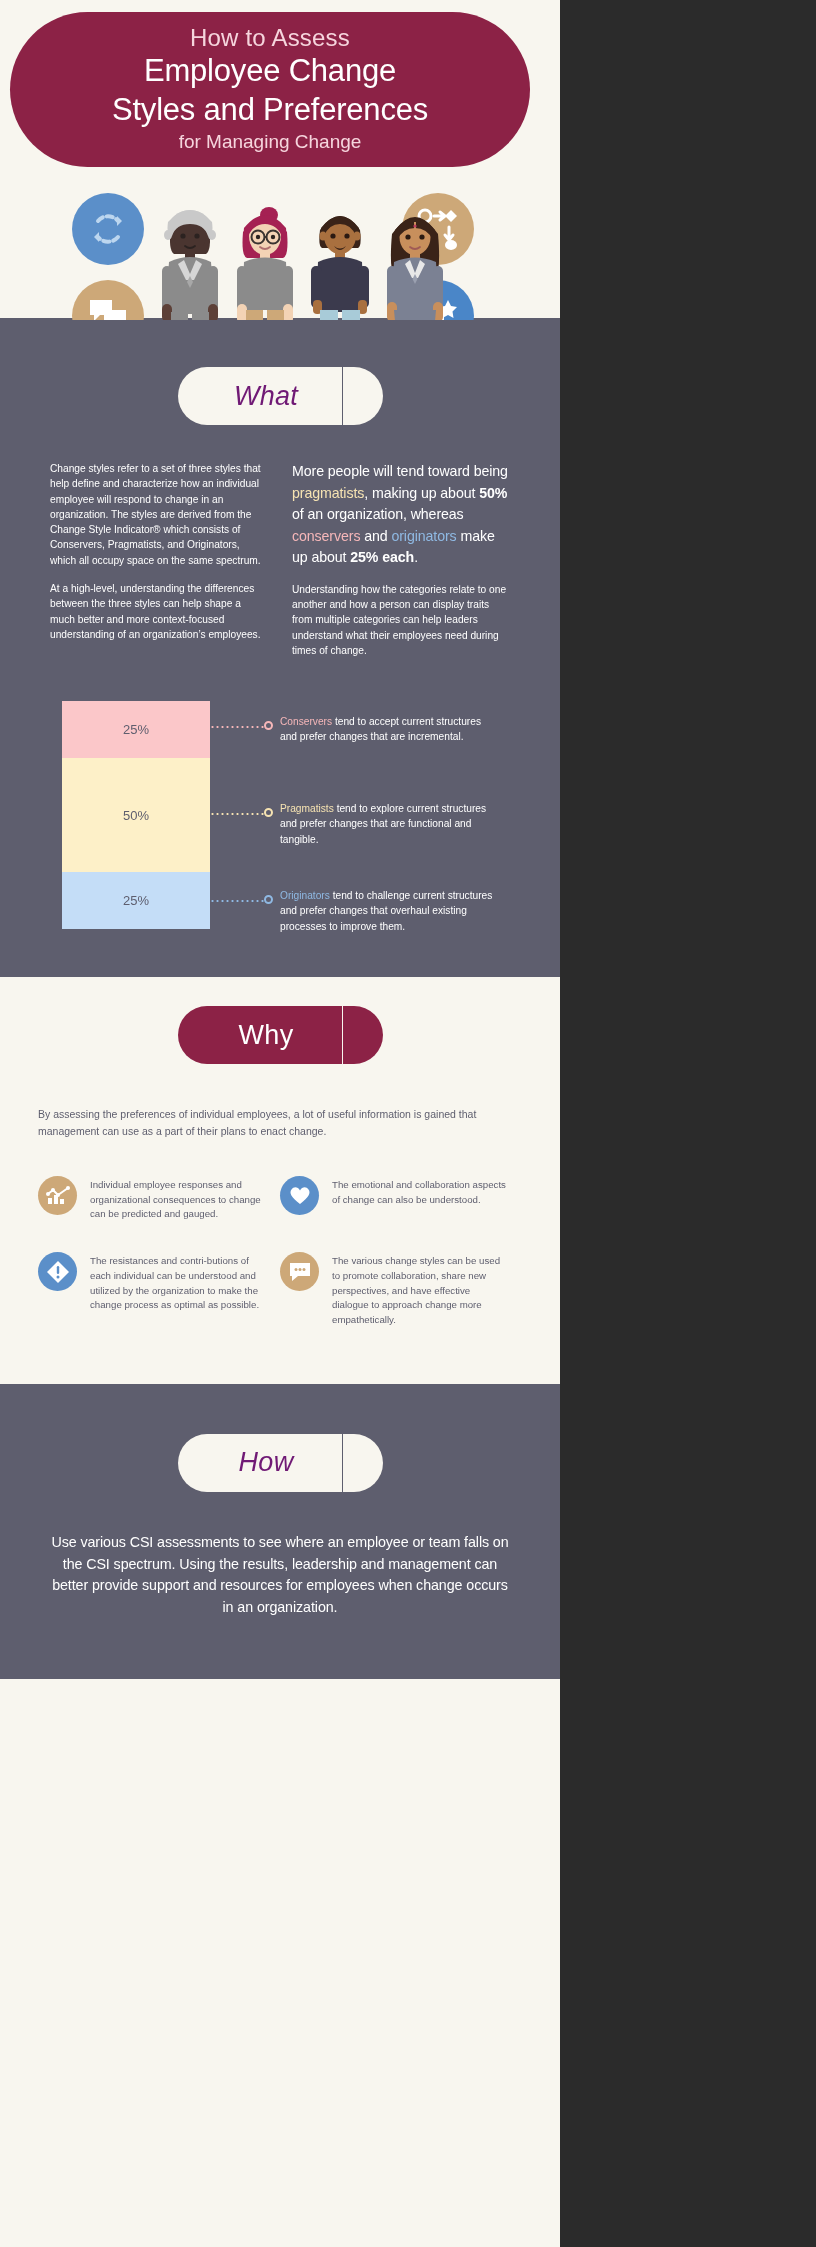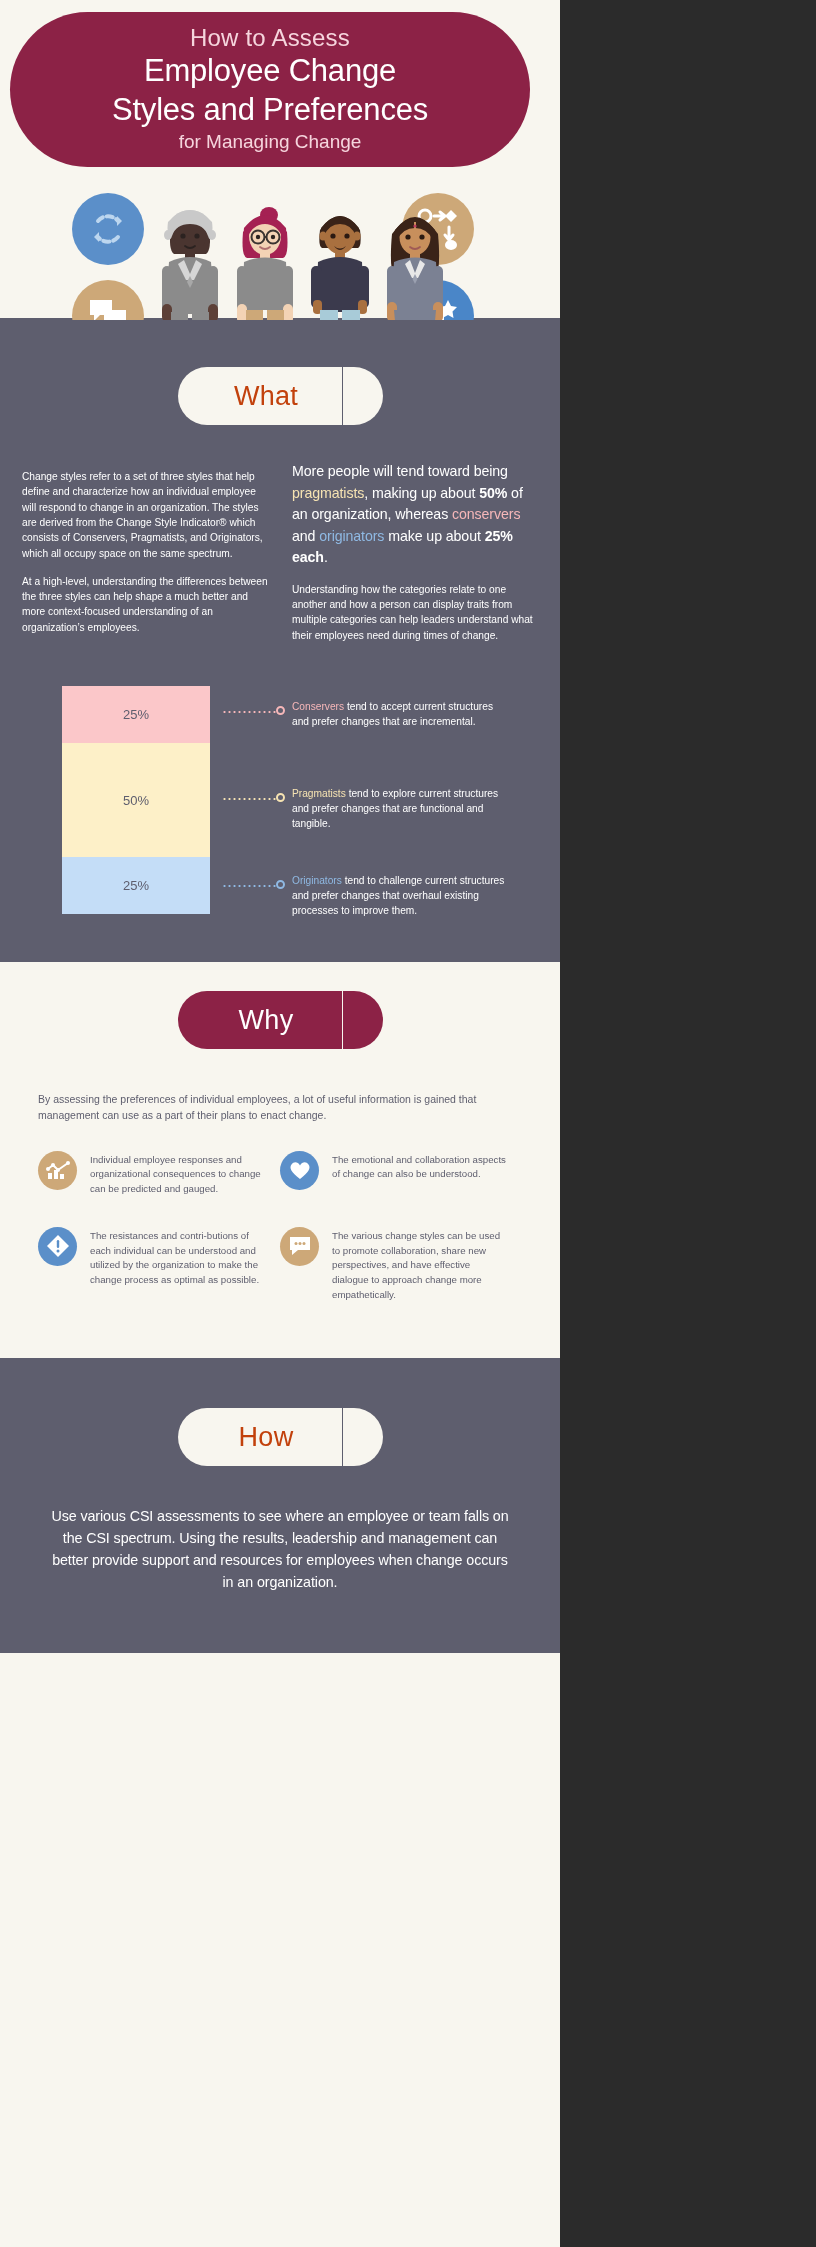--- a/index.html
+++ b/index.html
@@ -118,33 +118,32 @@
     font-weight: 400;
     letter-spacing: .3px;
     margin-right: 28px;
   }
   .pill .divider {
     position: absolute;
     right: 40px; top: 0;
     width: 1px; height: 58px;
   }
   .pill-light { background: #f8f6ef; }
-  .pill-light .label { color: #c2410c; }
+  .pill-light .label { color: #701a75; font-style: italic; }
   .pill-light .divider { background: #5e5e6e; }
   .pill-dark { background: #8c2246; }
   .pill-dark .label { color: #ffffff; }
   .pill-dark .divider { background: #f8f6ef; }
 
   
   .what-cols {
     display: flex;
     gap: 24px;
-    padding: 0 22px;
+    padding: 0 50px;
     margin-top: 36px;
-    align-items: center;
   }
   .col { flex: 1; }
   .p-small {
     font-size: 10.2px;
     line-height: 1.50;
     color: #ffffff;
     margin-bottom: 13px;
   }
   .p-lead {
     font-size: 14.2px;
@@ -177,21 +176,21 @@
     font-size: 13px;
     margin-left: 24px;
   }
   .seg-conserver  { height: 57px;  background: #fbc7c9; }
   .seg-pragmatist { height: 114px; background: #fdf0c8; }
   .seg-originator { height: 57px;  background: #c4ddf7; }
 
   .legend {
     position: relative;
     flex: 1;
-    margin-left: 12px;
+    margin-left: 0;
   }
   .legend-row {
     position: absolute;
     left: 0;
     display: flex;
     align-items: flex-start;
   }
   .lead-line {
     position: relative;
     width: 70px;
@@ -226,21 +225,21 @@
     font-size: 10.5px;
     line-height: 1.55;
     color: #5e5e6e;
     padding: 0 38px;
     margin-top: 42px;
   }
   .why-grid {
     display: flex;
     flex-wrap: wrap;
     padding: 0 38px;
-    margin-top: 27px;
+    margin-top: 37px;
   }
   .why-item {
     width: 50%;
     display: flex;
     align-items: flex-start;
     margin-bottom: 30px;
     padding-right: 14px;
   }
   .why-icon {
     width: 39px; height: 39px;

